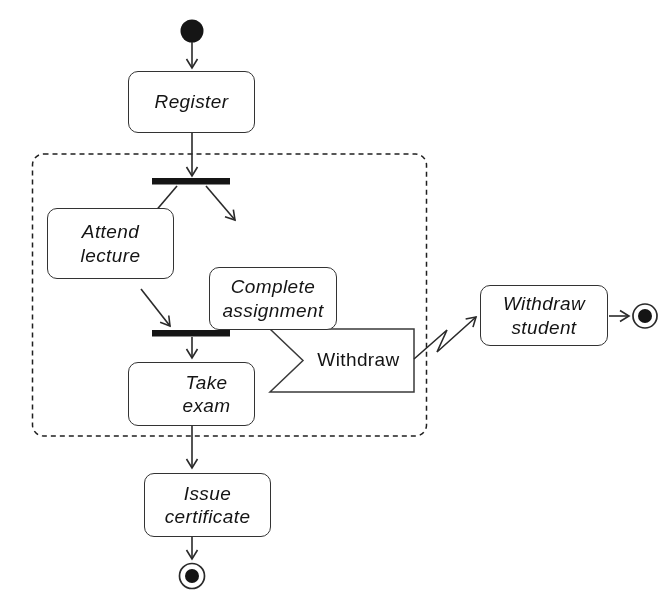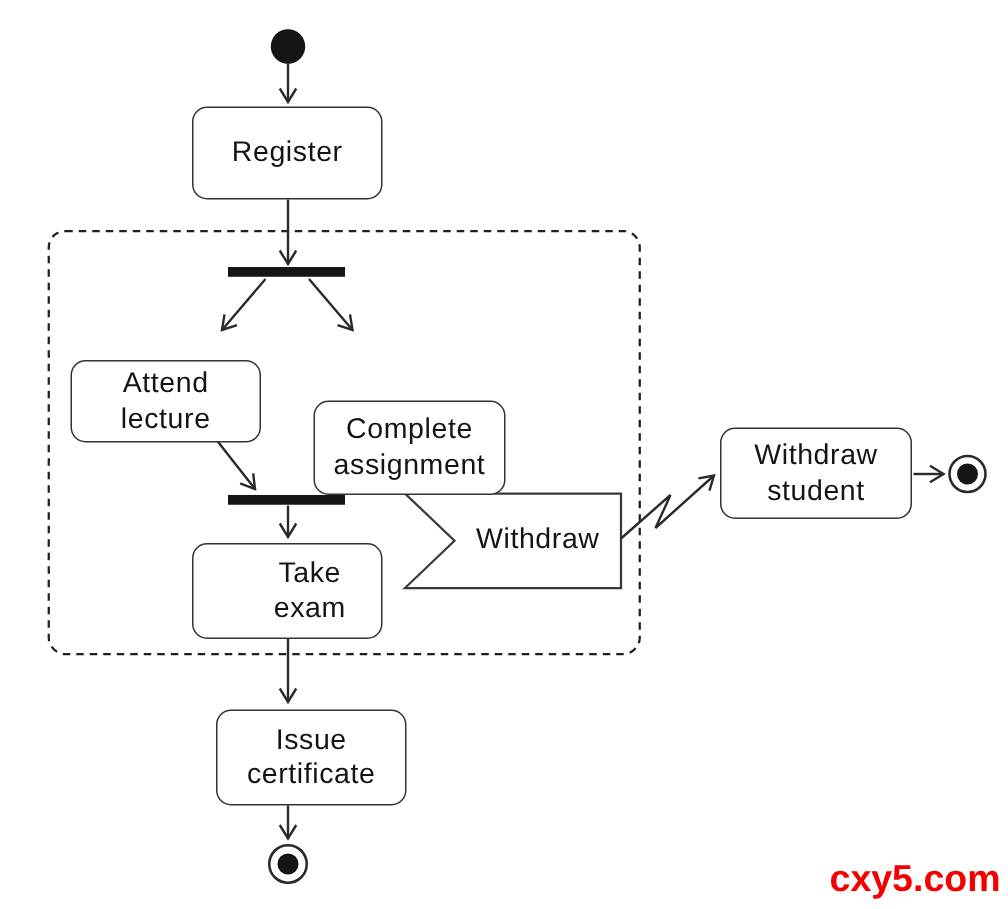--- a/index.html
+++ b/index.html
@@ -30,20 +30,21 @@
     border-radius: 10px;
     display: flex;
     align-items: center;
     justify-content: center;
     text-align: center;
     font-size: 19px;
     letter-spacing: 0.4px;
     line-height: 1.22;
     color: #141414;
     white-space: pre-line;
+    font-style: italic;
   }
   .signal-label {
     position: absolute;
     display: flex;
     align-items: center;
     justify-content: center;
     text-align: center;
     font-size: 19px;
     letter-spacing: 0.4px;
     color: #141414;
@@ -95,32 +96,31 @@
 
     <circle cx="192" cy="576" r="12.5" fill="none" stroke="#2a2a2a" stroke-width="1.7"></circle>
     <circle cx="192" cy="576" r="7" fill="#151515"></circle>
 
     <circle cx="645" cy="316" r="12" fill="none" stroke="#2a2a2a" stroke-width="1.7"></circle>
     <circle cx="645" cy="316" r="7" fill="#151515"></circle>
   </svg>
 
   <div class="box" style="left:128px; top:71px; width:127px; height:62px;">Register</div>
 
-  <div class="box" style="left:47px; top:240px; width:127px; height:55px;">Attend
+  <div class="box" style="left:47px; top:208px; width:127px; height:71px;">Attend
 lecture</div>
 
   <div class="box" style="left:209px; top:225px; width:128px; height:63px;margin-top:42px;">Complete
 assignment</div>
 
   <div class="box" style="left:128px; top:362px; width:127px; height:64px;padding-left:30px;">Take
 exam</div>
 
   <div class="box" style="left:480px; top:285px; width:128px; height:61px;">Withdraw
 student</div>
 
   <div class="box" style="left:144px; top:473px; width:127px; height:64px;">Issue
 certificate</div>
 
   <div class="signal-label" style="left:303px; top:330px; width:111px; height:60px;">Withdraw</div>
 
-  <div class="watermark">cxy5.com</div>
 
 </div>
 
 </body></html>

